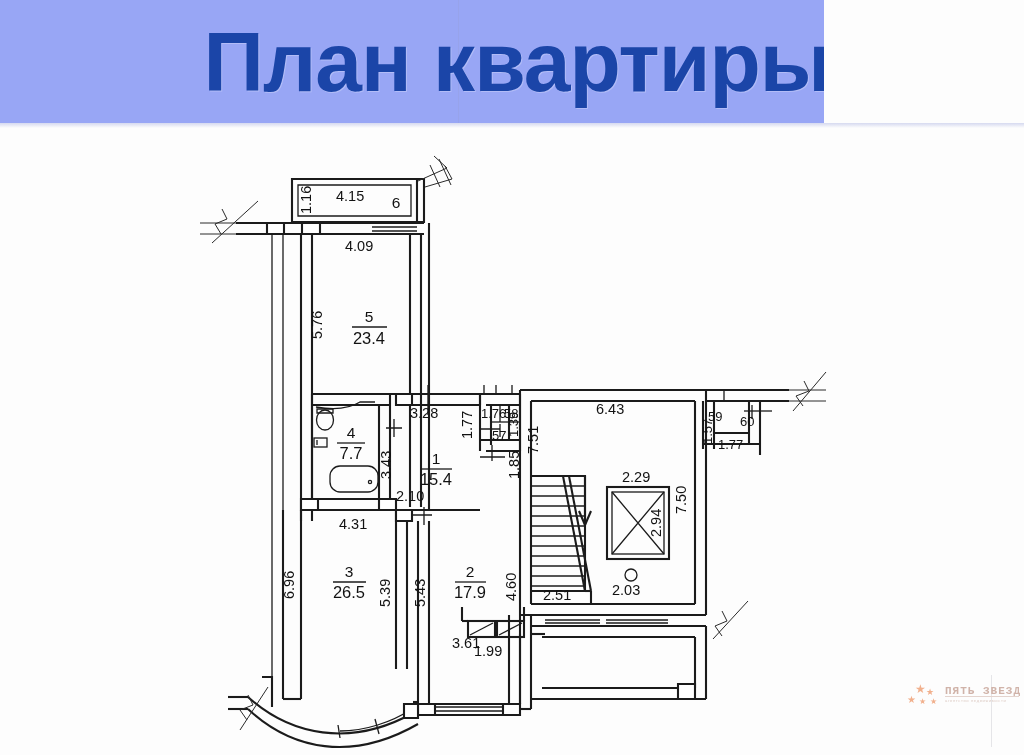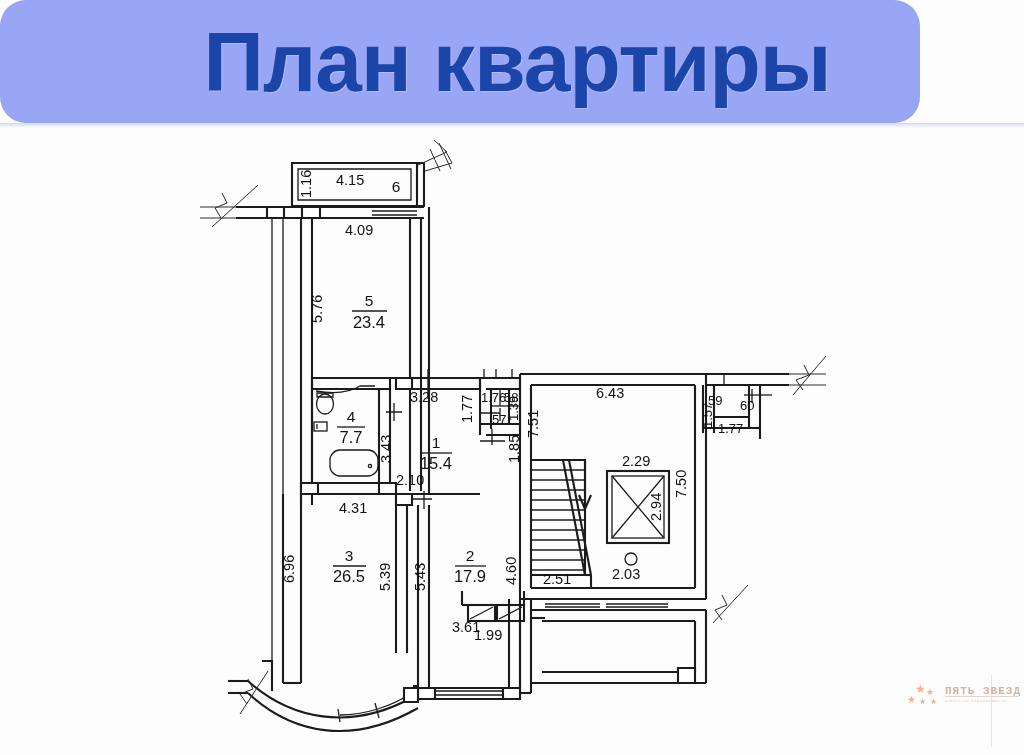--- a/index.html
+++ b/index.html
@@ -7,24 +7,23 @@
     width:1024px;height:755px;
     background:#ffffff;
     font-family:"Liberation Sans", sans-serif;
     overflow:hidden;
     position:relative;
   }
   #page{position:relative;width:1024px;height:755px;background:#fdfdfd;}
 
   
   #header{
-    position:absolute;left:0;top:0;width:920px;height:123px;
+    position:absolute;left:0;top:0;width:824px;height:123px;
     background:#98a6f5;
     overflow:hidden;
-    border-radius:26px;
   }
   #header .seam{
     position:absolute;left:962px;top:0;width:1px;height:123px;
     background:rgba(120,130,210,.55);
   }
   #header .seam2{
     position:absolute;left:458px;top:0;width:1px;height:123px;
     background:rgba(150,160,225,.5);
   }
   #title{
@@ -39,21 +38,21 @@
     letter-spacing:-1px;
     text-shadow:1px 1px 0 rgba(255,255,255,.25);
     white-space:nowrap;
   }
   #headerShadow{
     position:absolute;left:0;top:123px;width:1024px;height:5px;
     background:linear-gradient(to bottom, rgba(140,150,215,.35), rgba(255,255,255,0));
   }
 
   
-  #plan{position:absolute;left:0;top:123px;width:1024px;height:556px;}
+  #plan{position:absolute;left:0;top:139px;width:1024px;height:556px;}
   svg{display:block;}
   .wall{fill:none;stroke:#1b1b1b;stroke-width:2.1;}
   .wallThin{fill:none;stroke:#1b1b1b;stroke-width:1.3;}
   .hair{fill:none;stroke:#2a2a2a;stroke-width:1;}
   .fixture{fill:none;stroke:#1b1b1b;stroke-width:1.3;}
   .fillw{fill:#ffffff;}
 
   text{font-family:"Liberation Sans", sans-serif;fill:#121212;}
   .dimtxt{font-size:14.5px;}
   .dimtxt-s{font-size:13px;}

